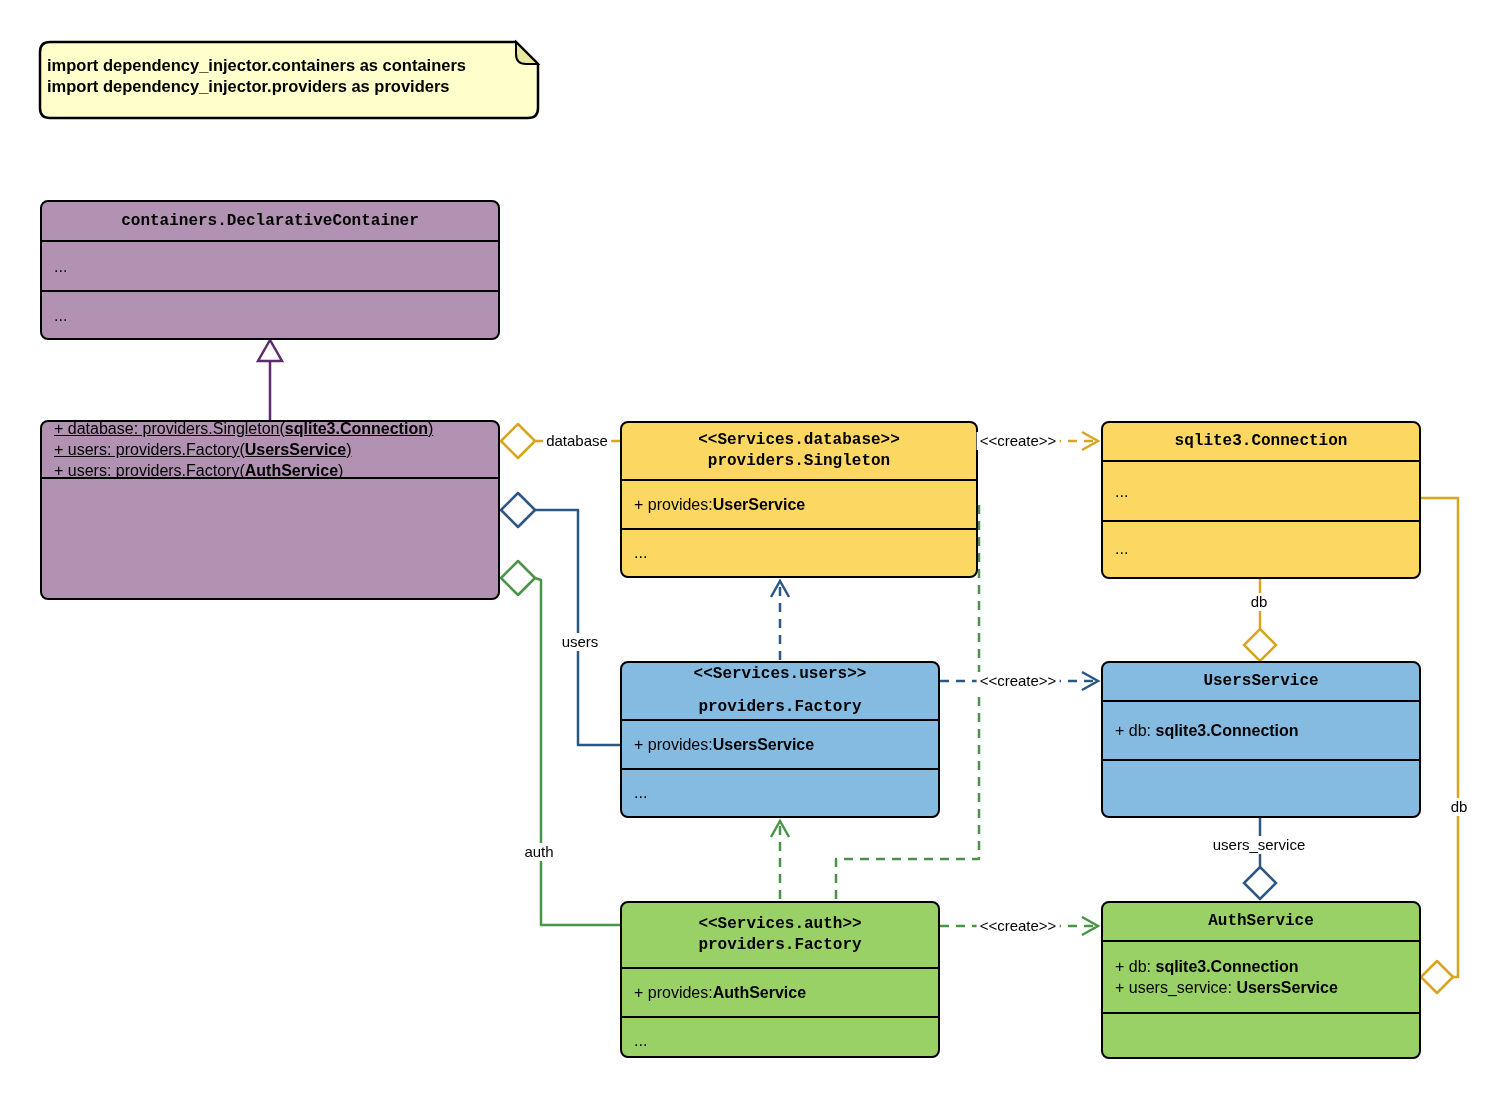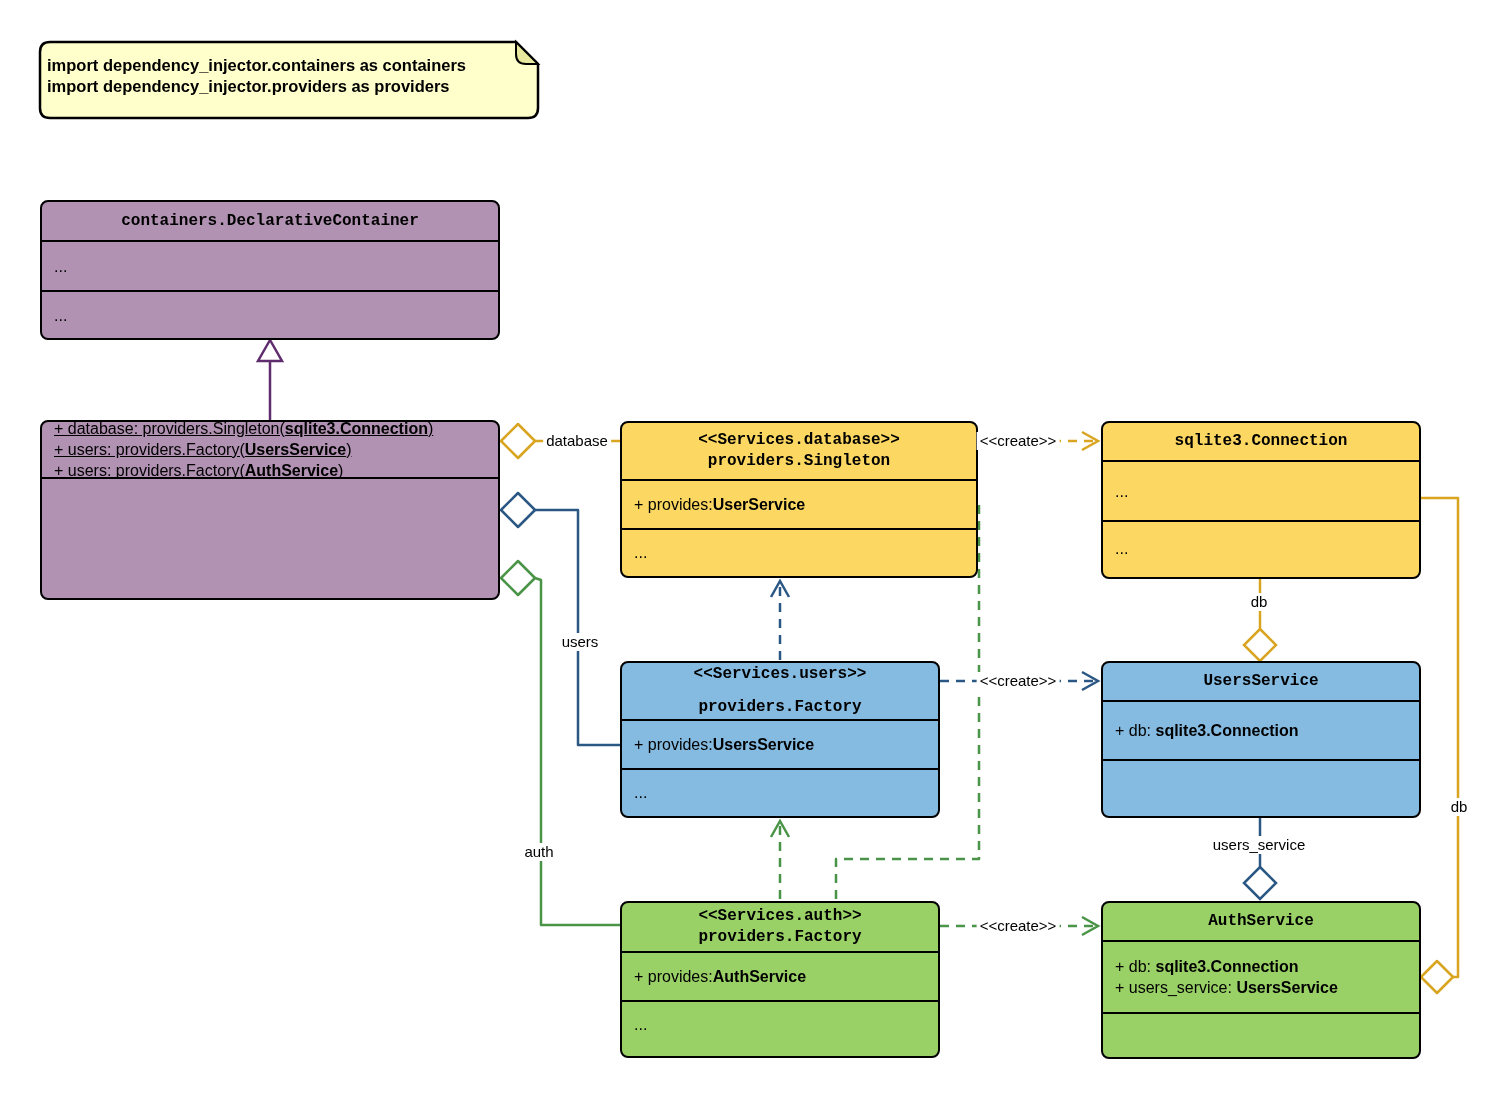--- a/index.html
+++ b/index.html
@@ -151,21 +151,21 @@
 
   <div class="box blue" style="left:1101px; top:661px; width:320px; height:157px;">
     <div class="row trow" style="height:37px;">UsersService</div>
     <div class="row attrs" style="height:59px;">
       <div><span>+ db: </span><b>sqlite3.Connection</b></div>
     </div>
     <div class="row" style="height:55px;"></div>
   </div>
 
   <div class="box green" style="left:620px; top:901px; width:320px; height:157px;">
-    <div class="row trow" style="height:48px;">
+    <div class="row trow" style="height:64px;">
       <div>&lt;&lt;Services.auth&gt;&gt;</div>
       <div>providers.Factory</div>
     </div>
     <div class="row" style="height:49px;">
       <span>+ provides: </span>
         <b>AuthService</b>
     </div>
     <div class="row" style="height:46px;">...</div>
   </div>
 

